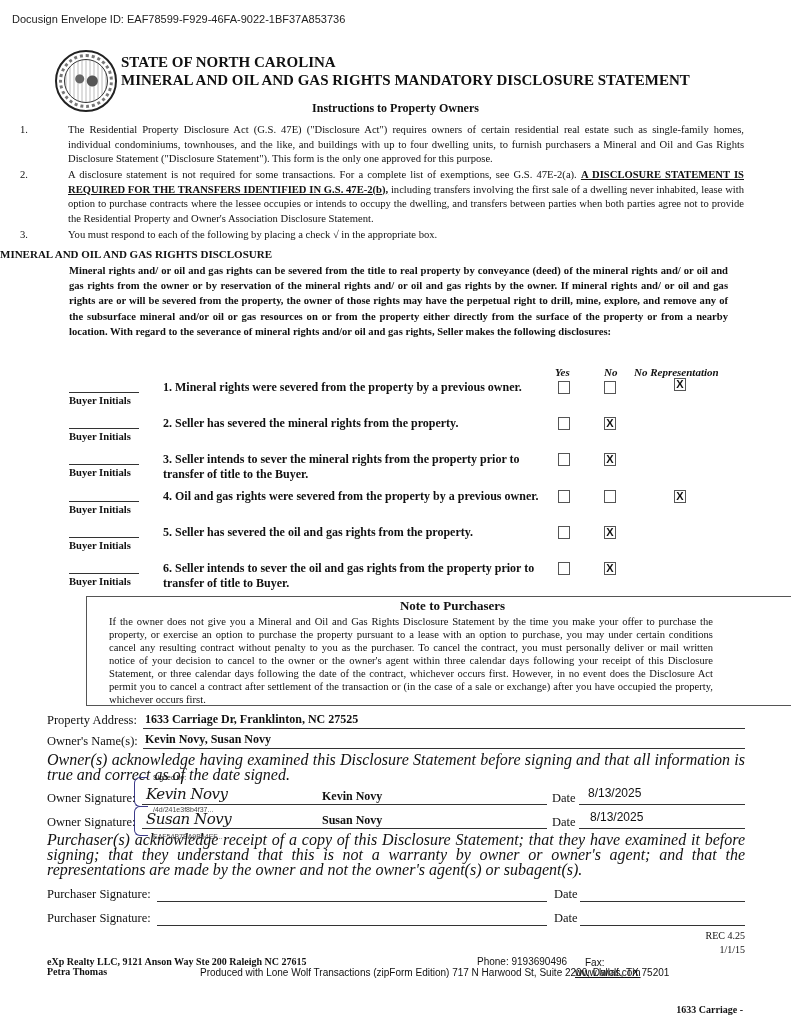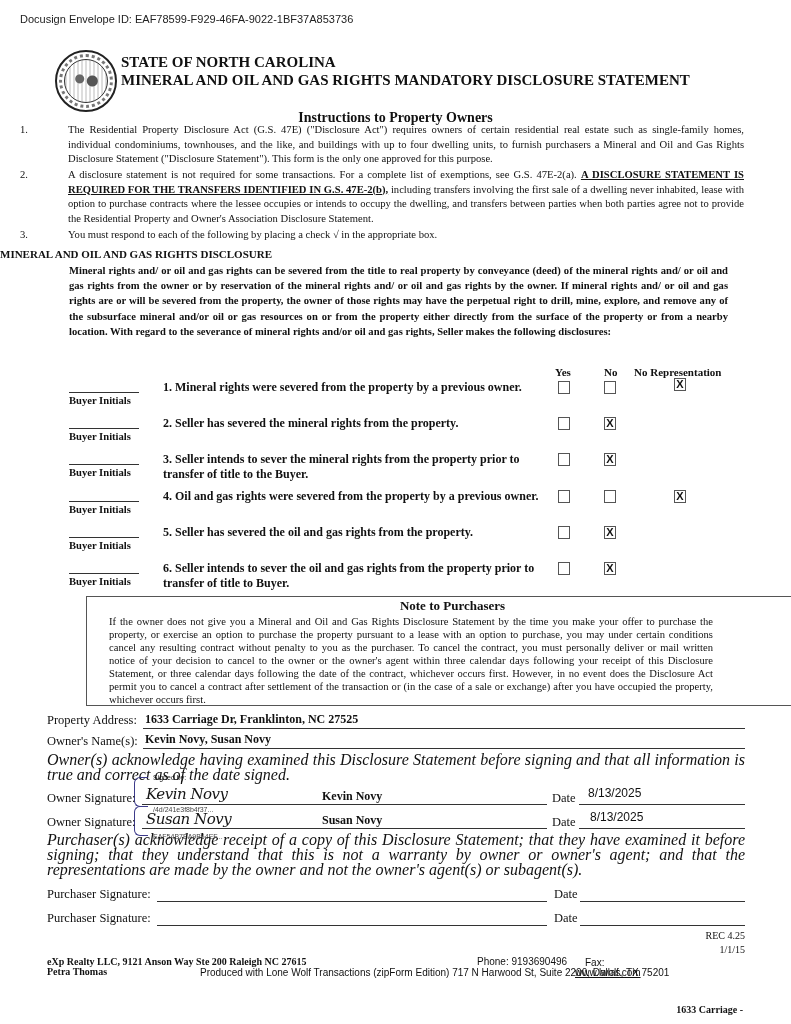--- a/index.html
+++ b/index.html
@@ -1,46 +1,46 @@
 <!DOCTYPE html>
 <html><head>
 <meta charset="utf-8">
 <style>
   * { box-sizing: border-box; margin: 0; padding: 0; }
   html, body { width: 791px; height: 1024px; background: #ffffff; }
   body { position: relative; font-family: "Liberation Serif", "DejaVu Serif", serif; color: #111; overflow: hidden; }
   .abs { position: absolute; }
   .sans { font-family: "Liberation Sans", "DejaVu Sans", sans-serif; }
 
-  .envelope { left: 20px; top: 13px; font-size: 11px; color: #222; }
+  .envelope { left: 12px; top: 13px; font-size: 11px; color: #222; }
 
   .seal { left: 55px; top: 50px; width: 62px; height: 62px; border-radius: 50%; border: 2px solid #222; }
   .seal .inner { position: absolute; left: 7px; top: 7px; width: 44px; height: 44px; border-radius: 50%; border: 1px solid #333; background:
      radial-gradient(circle at 35% 45%, #666 0 4px, transparent 5px),
      radial-gradient(circle at 65% 50%, #555 0 5px, transparent 6px),
      repeating-linear-gradient(90deg, #ddd 0 2px, #fff 2px 4px); }
   .seal .ring { position: absolute; left: 2px; top: 2px; width: 54px; height: 54px; border-radius: 50%; border: 3px dotted #777; }
 
   .title1 { left: 121px; top: 54px; font-size: 15px; font-weight: bold; }
   .title2 { left: 121px; top: 72px; font-size: 15px; font-weight: bold; }
 
-  .instr-head { left: 0; width: 791px; top: 110px; text-align: center; font-size: 14px; font-weight: bold; }
+  .instr-head { left: 0; width: 791px; top: 101px; text-align: center; font-size: 12px; font-weight: bold; }
 
   .ol { left: 20px; width: 726px; font-size: 10.6px; line-height: 14.5px; }
   .ol .num { position: absolute; left: 0; }
   .ol .txt { position: absolute; left: 48px; width: 676px; text-align: justify; }
   .ol1 { top: 123px; height: 44px; }
   .ol2 { top: 168px; height: 60px; }
   .ol3 { top: 228px; height: 15px; }
   .u-bold { font-weight: bold; text-decoration: underline; }
 
   .disc-head { left: 0; width: 791px; top: 248px; font-size: 11px; font-weight: bold; }
   .disc-body { left: 69px; width: 659px; top: 263px; font-size: 10.6px; font-weight: bold; line-height: 15.2px; text-align: justify; }
 
-  .col-h { top: 366px; font-size: 11px; font-weight: bold; }
+  .col-h { top: 366px; font-size: 11px; font-weight: bold; font-style: italic; }
   .col-yes { left: 555px; }
   .col-no { left: 604px; }
   .col-nr { left: 634px; }
 
   .q-line { left: 69px; width: 70px; border-bottom: 1px solid #333; height: 1px; }
   .q-init { left: 69px; font-size: 10.6px; font-weight: bold; }
   .q-text { left: 163px; width: 380px; font-size: 12px; font-weight: bold; line-height: 15px; }
   .box { width: 12px; height: 13px; border: 1px solid #555; font-size: 11px; font-weight: bold; text-align: center; line-height: 11px; font-family: "Liberation Sans", sans-serif; background: #fff; }
 
   .note { left: 86px; top: 596px; width: 733px; height: 110px; border: 1.5px solid #555; text-decoration: underline; }

